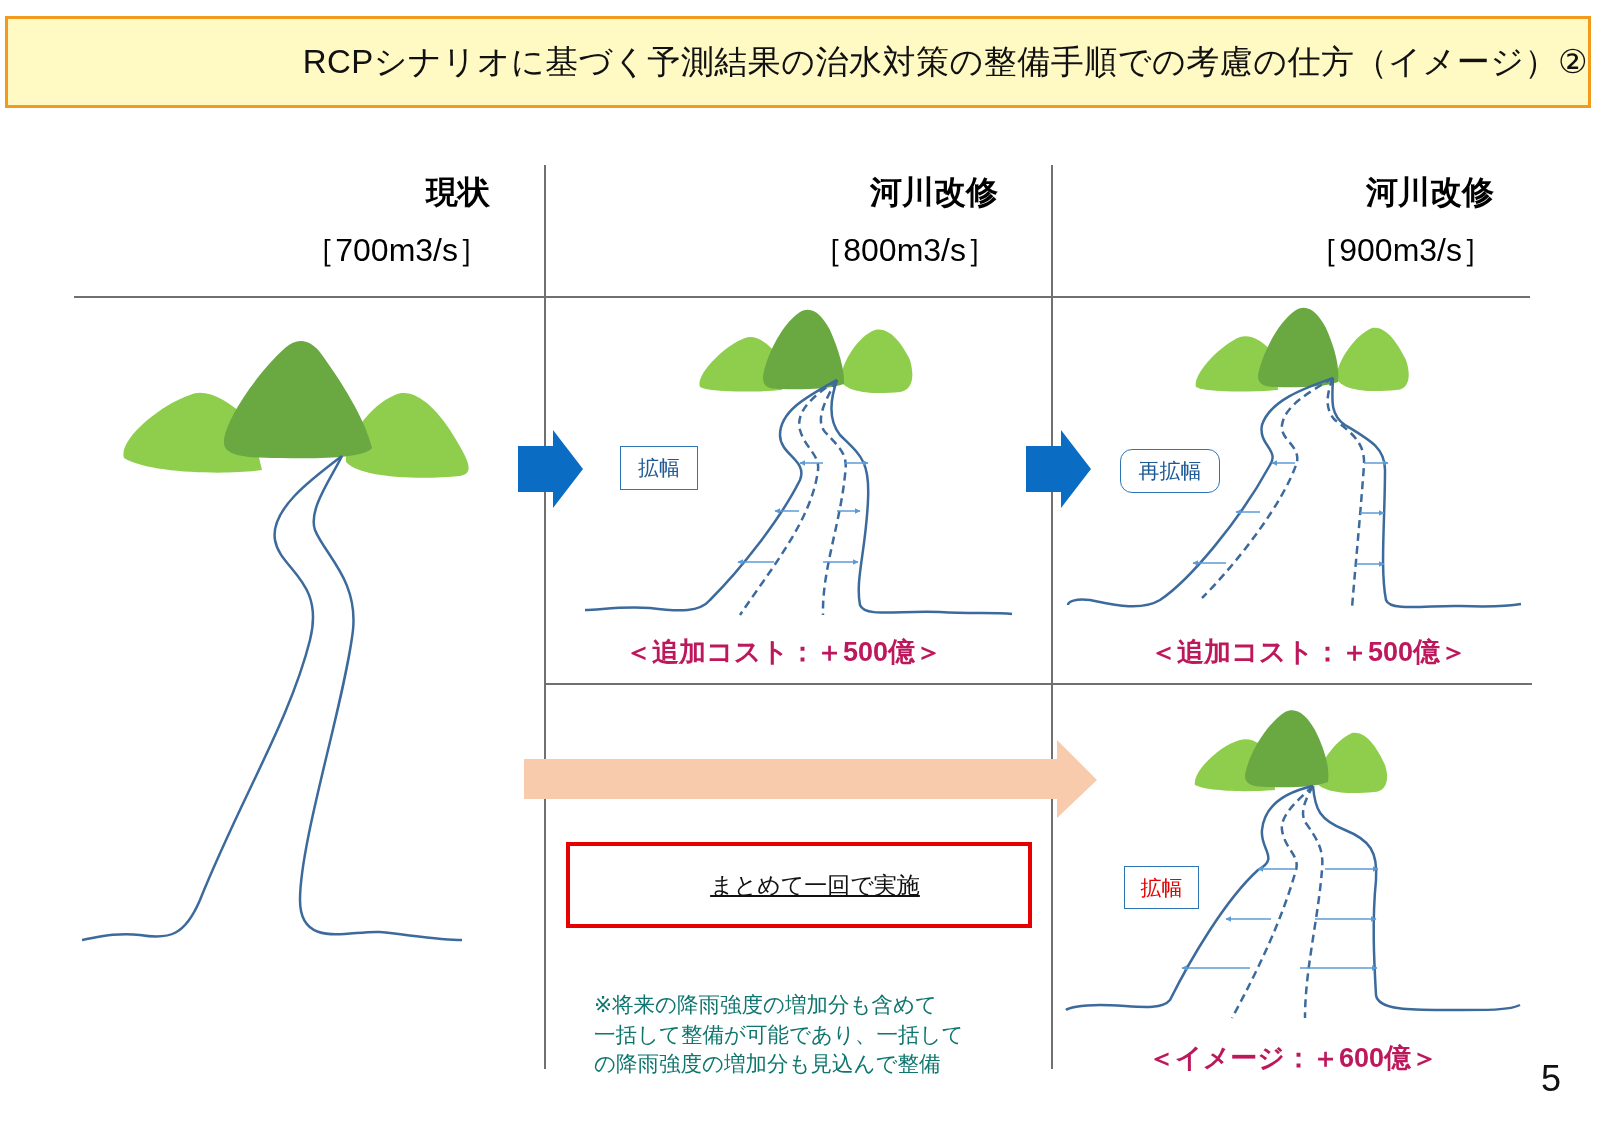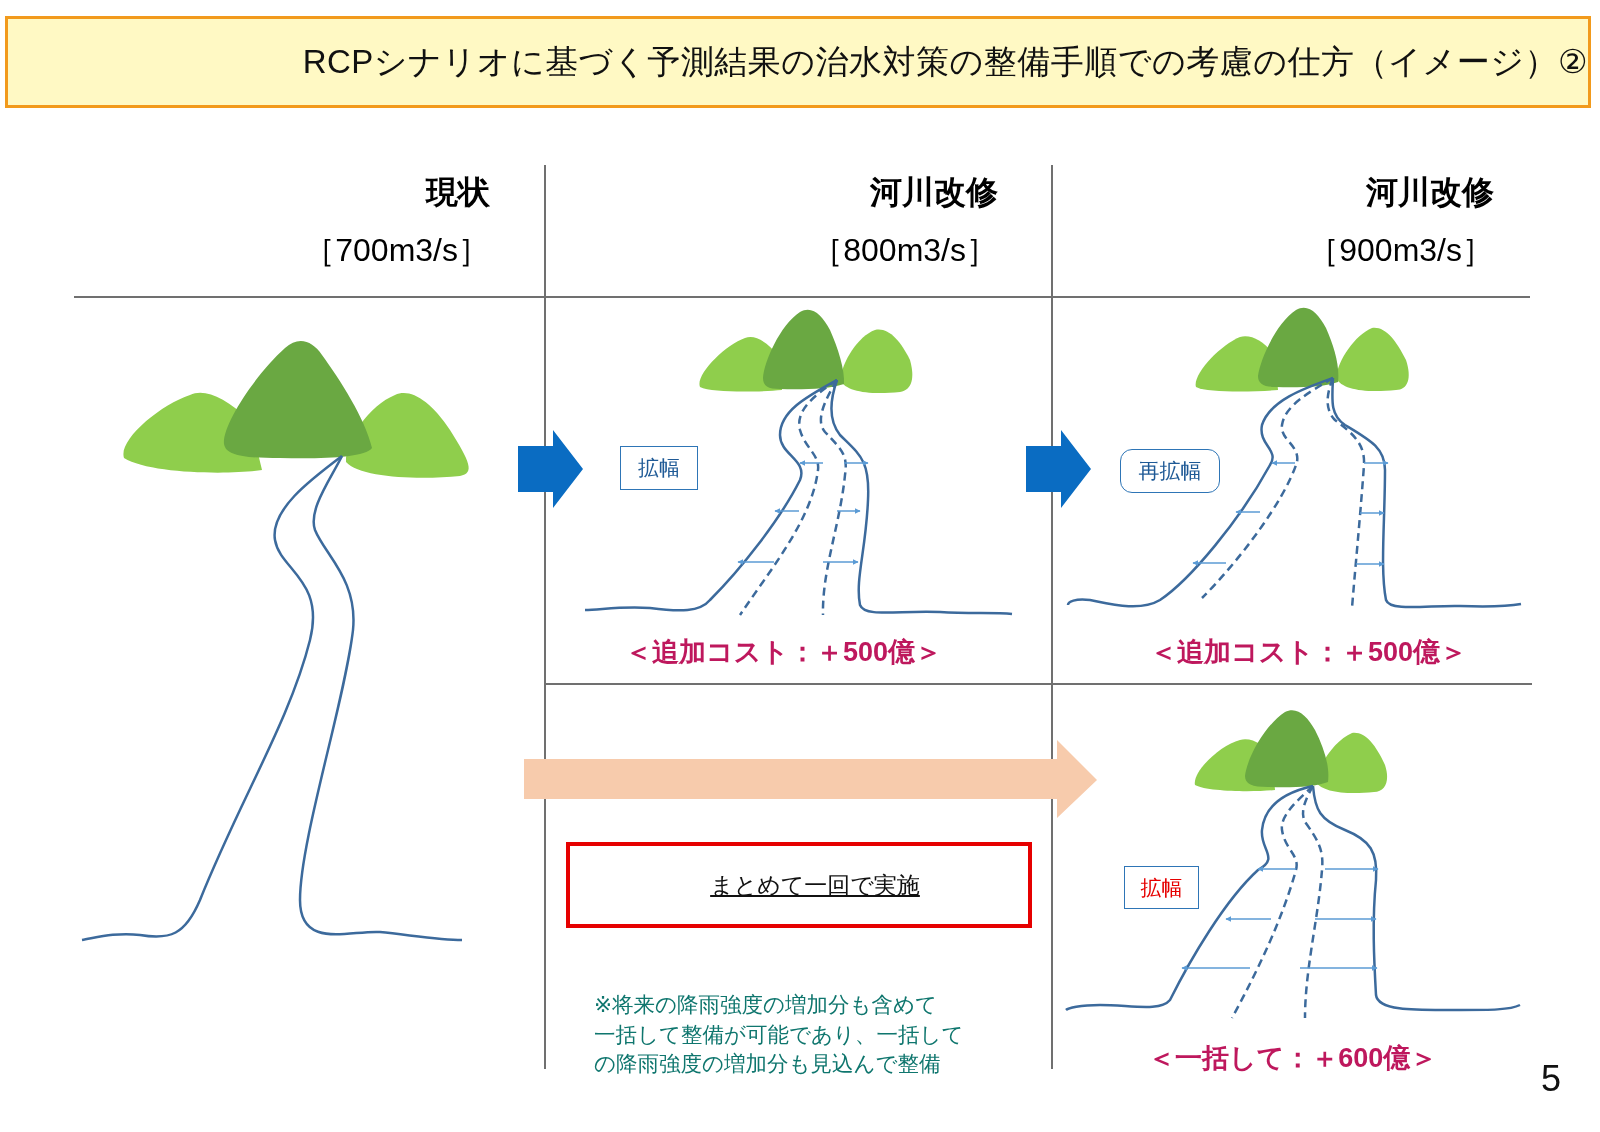--- a/index.html
+++ b/index.html
@@ -145,21 +145,21 @@
 </div>
 <div class="label-box" style="left:1120px; top:449px; width:100px; height:44px;border-radius:12px;" data-name="rewiden-label-stage2">
   <span data-name="rewiden-label-text">再拡幅</span>
 </div>
 <div class="label-box red" style="left:1124px; top:866px; width:75px; height:43px;" data-name="widen-label-combined">
   <span data-name="widen-label-text">拡幅</span>
 </div>
 
 <div class="cost" style="left:625px; top:634px;" data-name="cost-stage1">＜追加コスト：＋500億＞</div>
 <div class="cost" style="left:1150px; top:634px;" data-name="cost-stage2">＜追加コスト：＋500億＞</div>
-<div class="cost" style="left:1148px; top:1040px;" data-name="cost-combined">＜一括して：＋600億＞</div>
+<div class="cost" style="left:1148px; top:1040px;" data-name="cost-combined">＜イメージ：＋600億＞</div>
 
 <div class="batch-box" data-name="batch-implementation-box">
   <span class="batch-text" data-name="batch-implementation-label">まとめて一回で実施</span>
 </div>
 
 <div class="note" data-name="batch-note">
   <div data-name="note-line">※将来の降雨強度の増加分も含めて</div>
   <div data-name="note-line">一括して整備が可能であり、一括して</div>
   <div data-name="note-line">の降雨強度の増加分も見込んで整備</div>
 </div>

